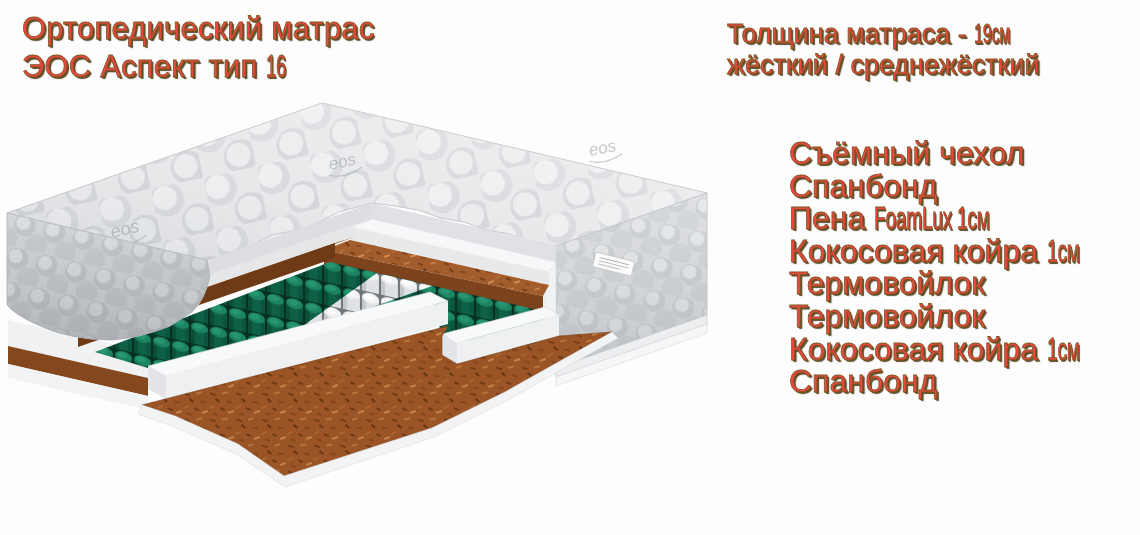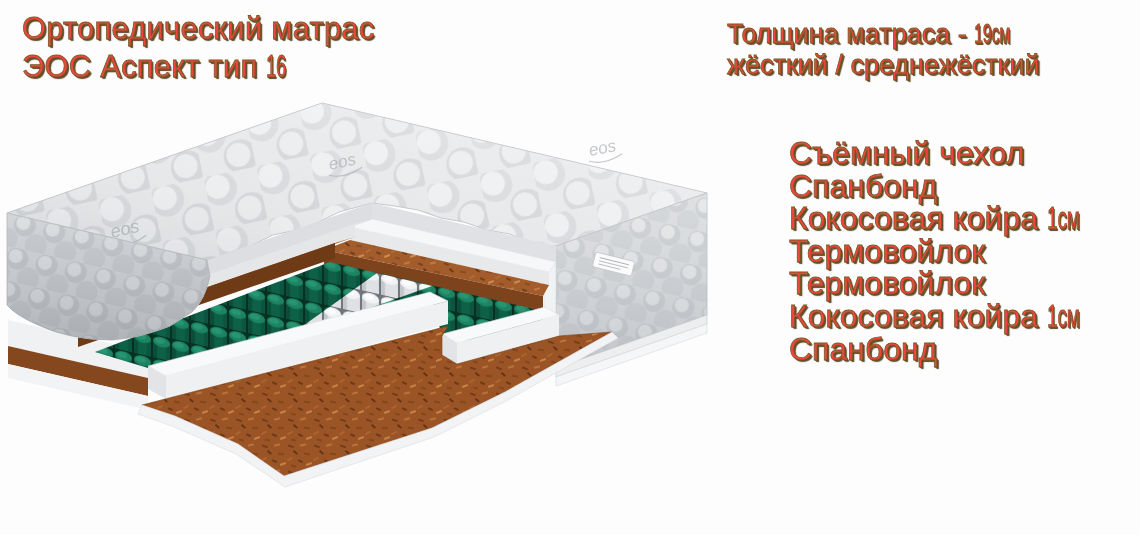--- a/index.html
+++ b/index.html
@@ -194,20 +194,21 @@
   <div class="specs-head gold">
     <div class="s-line">
       <span>Толщина матраса - </span><span class="cn">19см</span>
     </div>
     <div class="s-line">жёсткий / среднежёсткий</div>
   </div>
 
   <div class="features gold">
     <div class="f-line"><span>Съёмный чехол</span><span class="cn"></span></div>
     <div class="f-line"><span>Спанбонд</span><span class="cn"></span></div>
+    <div class="f-line"><span>Пена </span><span class="cn">FoamLux 1см</span></div>
     <div class="f-line"><span>Кокосовая койра </span><span class="cn">1см</span></div>
     <div class="f-line"><span>Термовойлок</span><span class="cn"></span></div>
     <div class="f-line"><span>Термовойлок</span><span class="cn"></span></div>
     <div class="f-line"><span>Кокосовая койра </span><span class="cn">1см</span></div>
     <div class="f-line"><span>Спанбонд</span><span class="cn"></span></div>
   </div>
 
 </div>
 
 </body></html>

